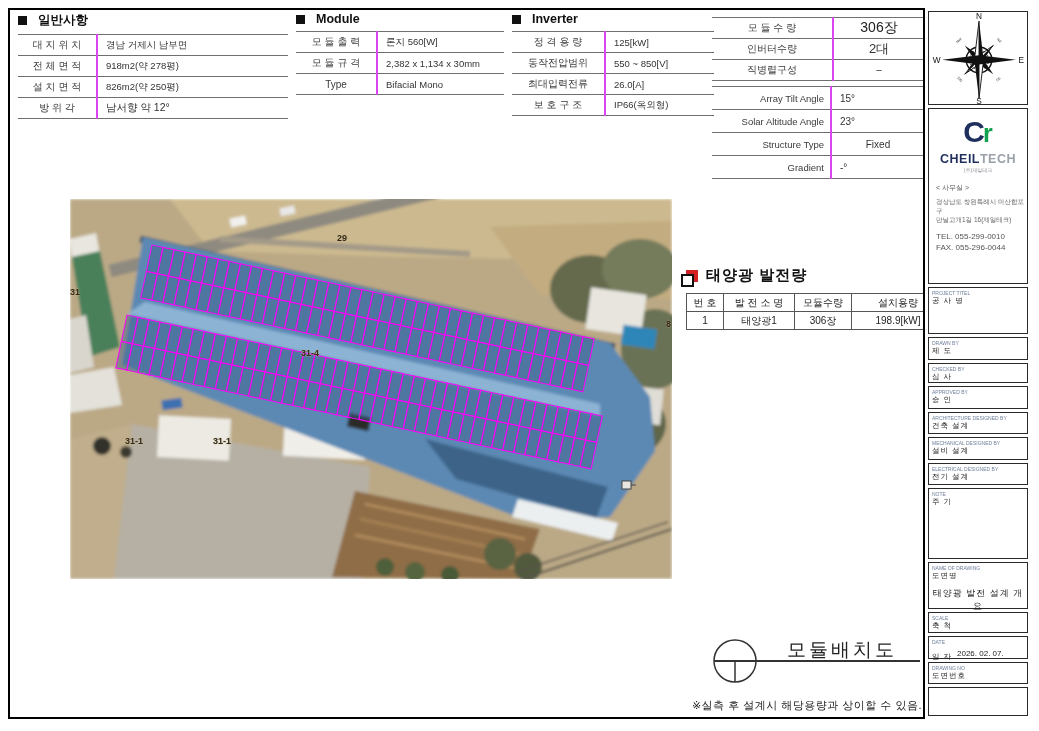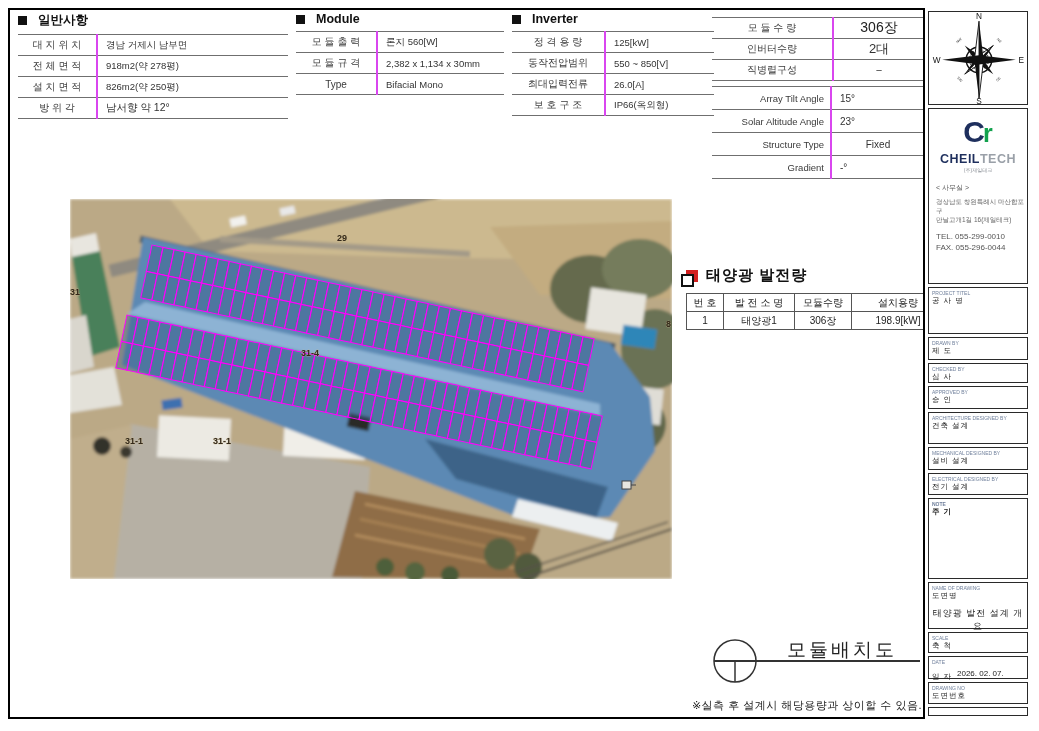--- a/index.html
+++ b/index.html
@@ -517,33 +517,33 @@
     <div class="tb-kr">제  도</div>
   </div>
   <div class="tb-box" style="height:20px;">
     <div class="tb-en">CHECKED BY</div>
     <div class="tb-kr">심  사</div>
   </div>
   <div class="tb-box" style="height:23px;">
     <div class="tb-en">APPROVED BY</div>
     <div class="tb-kr">승  인</div>
   </div>
-  <div class="tb-box" style="height:32px;">
+  <div class="tb-box" style="height:22px;">
     <div class="tb-en">ARCHITECTURE DESIGNED BY</div>
     <div class="tb-kr">건축 설계</div>
   </div>
   <div class="tb-box" style="height:23px;">
     <div class="tb-en">MECHANICAL DESIGNED BY</div>
     <div class="tb-kr">설비 설계</div>
   </div>
   <div class="tb-box" style="height:22px;">
     <div class="tb-en">ELECTRICAL DESIGNED BY</div>
     <div class="tb-kr">전기 설계</div>
   </div>
-  <div class="tb-box" style="height:81px;font-weight:bold;">
+  <div class="tb-box" style="height:71px;">
     <div class="tb-en">NOTE</div>
     <div class="tb-kr">주  기</div>
   </div>
   <div class="tb-box" style="height:47px;">
     <div class="tb-en">NAME OF DRAWING</div>
     <div class="tb-kr">도면명</div>
     <div class="tb-value-center">태양광 발전 설계 개요</div>
   </div>
   <div class="tb-box" style="height:21px;">
     <div class="tb-en">SCALE</div>

